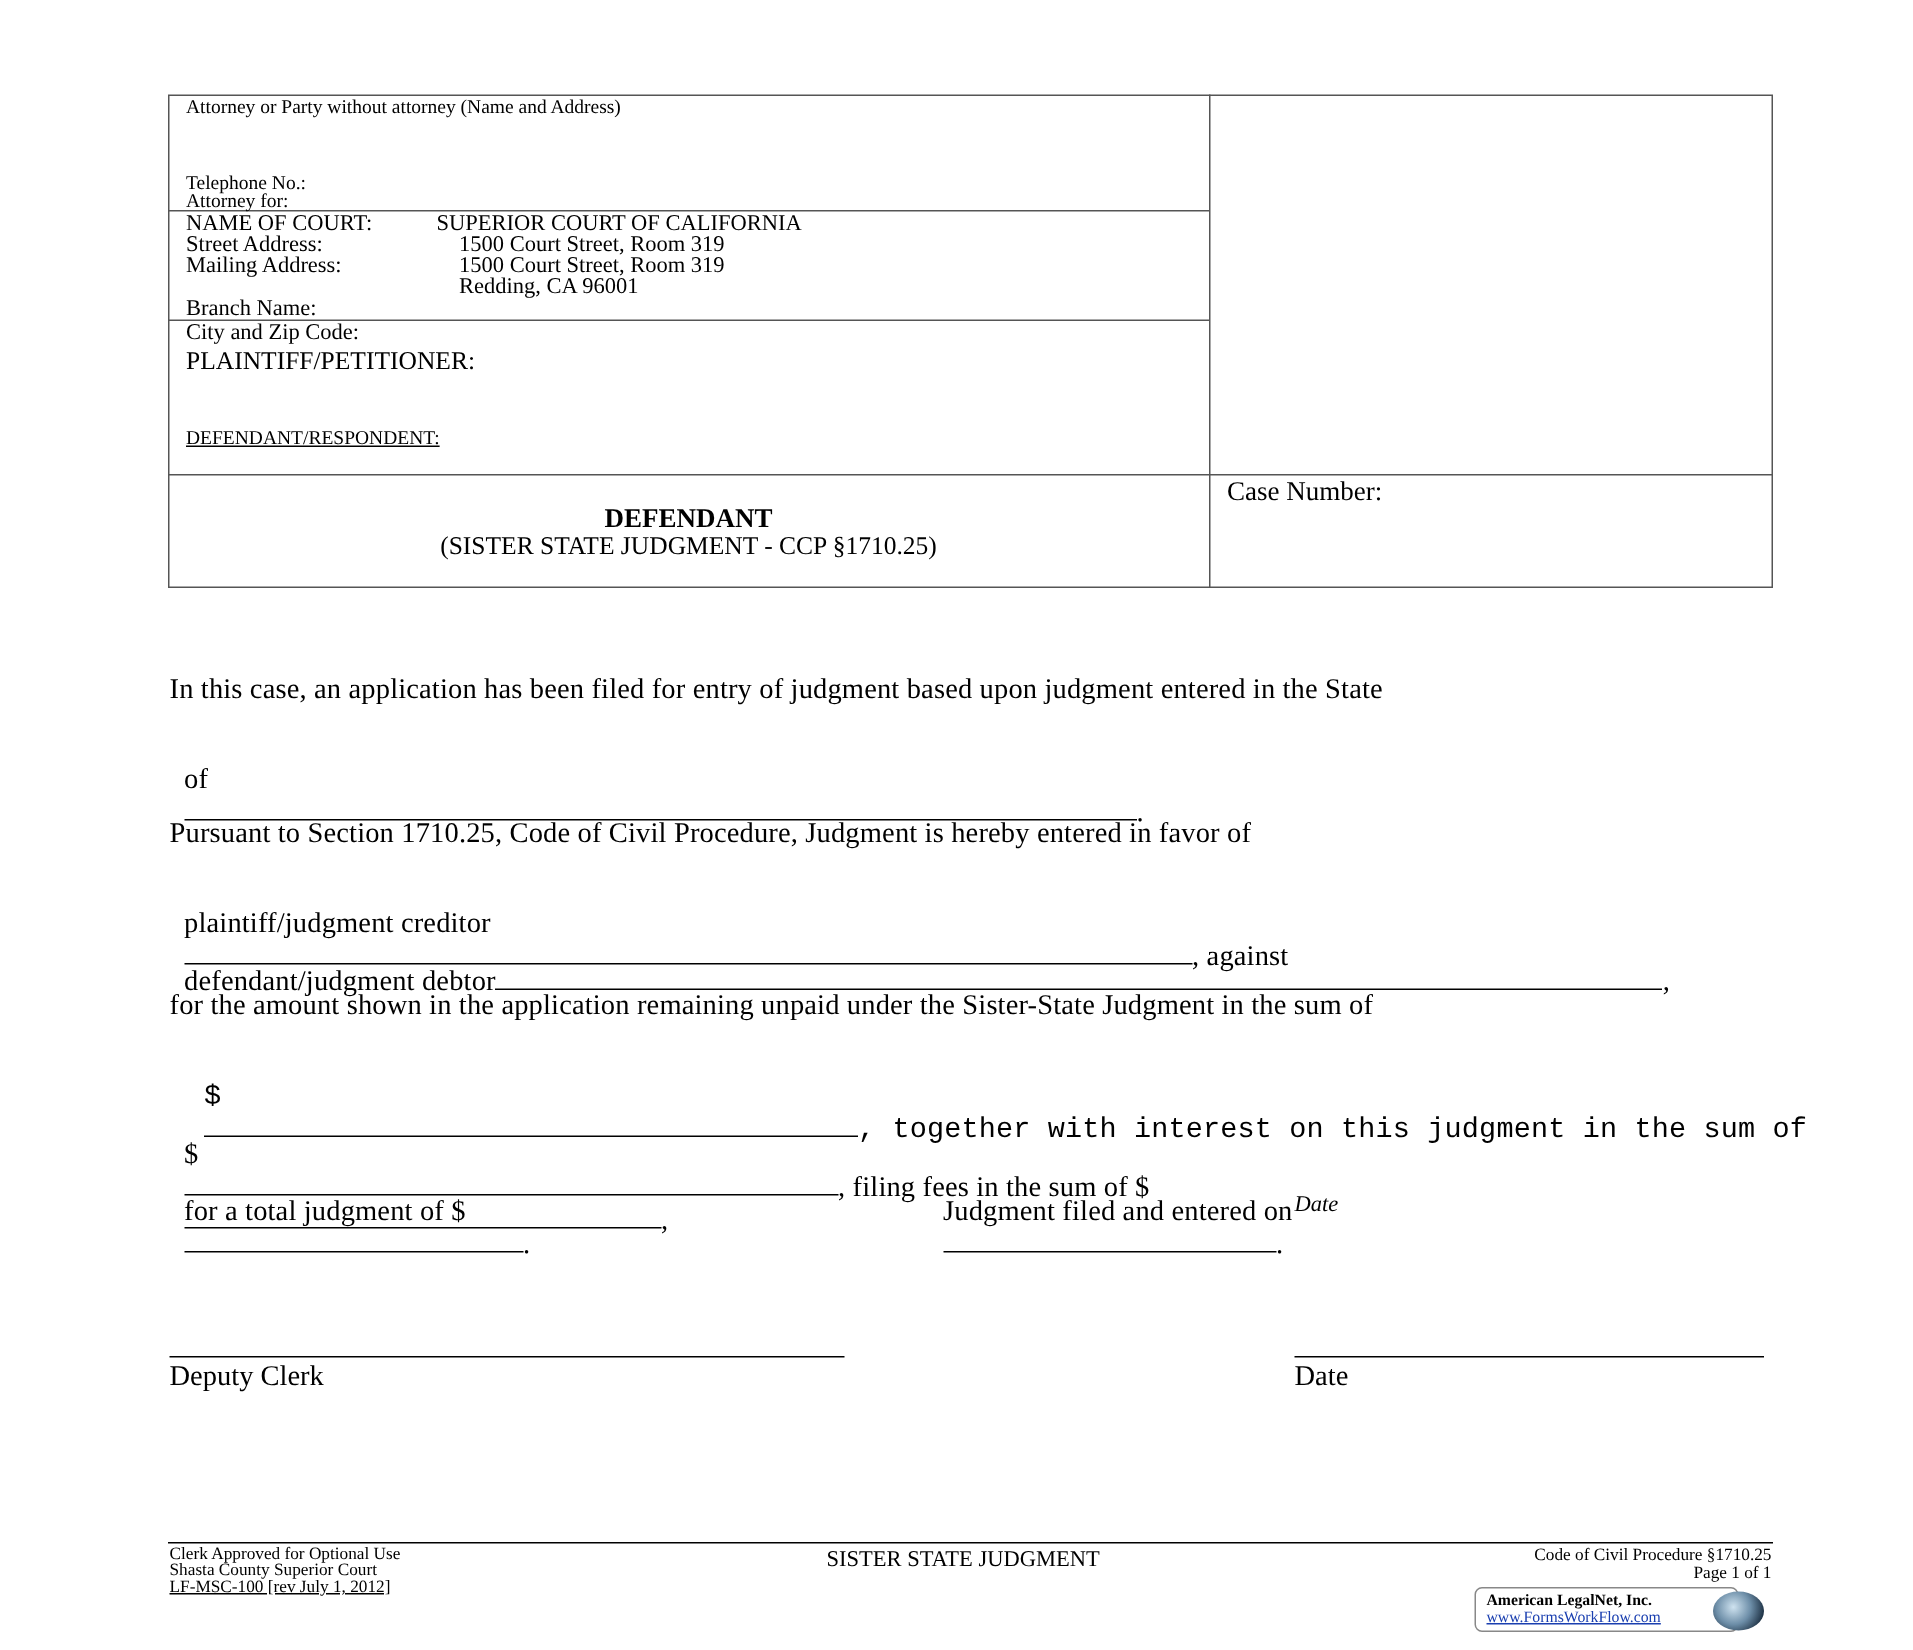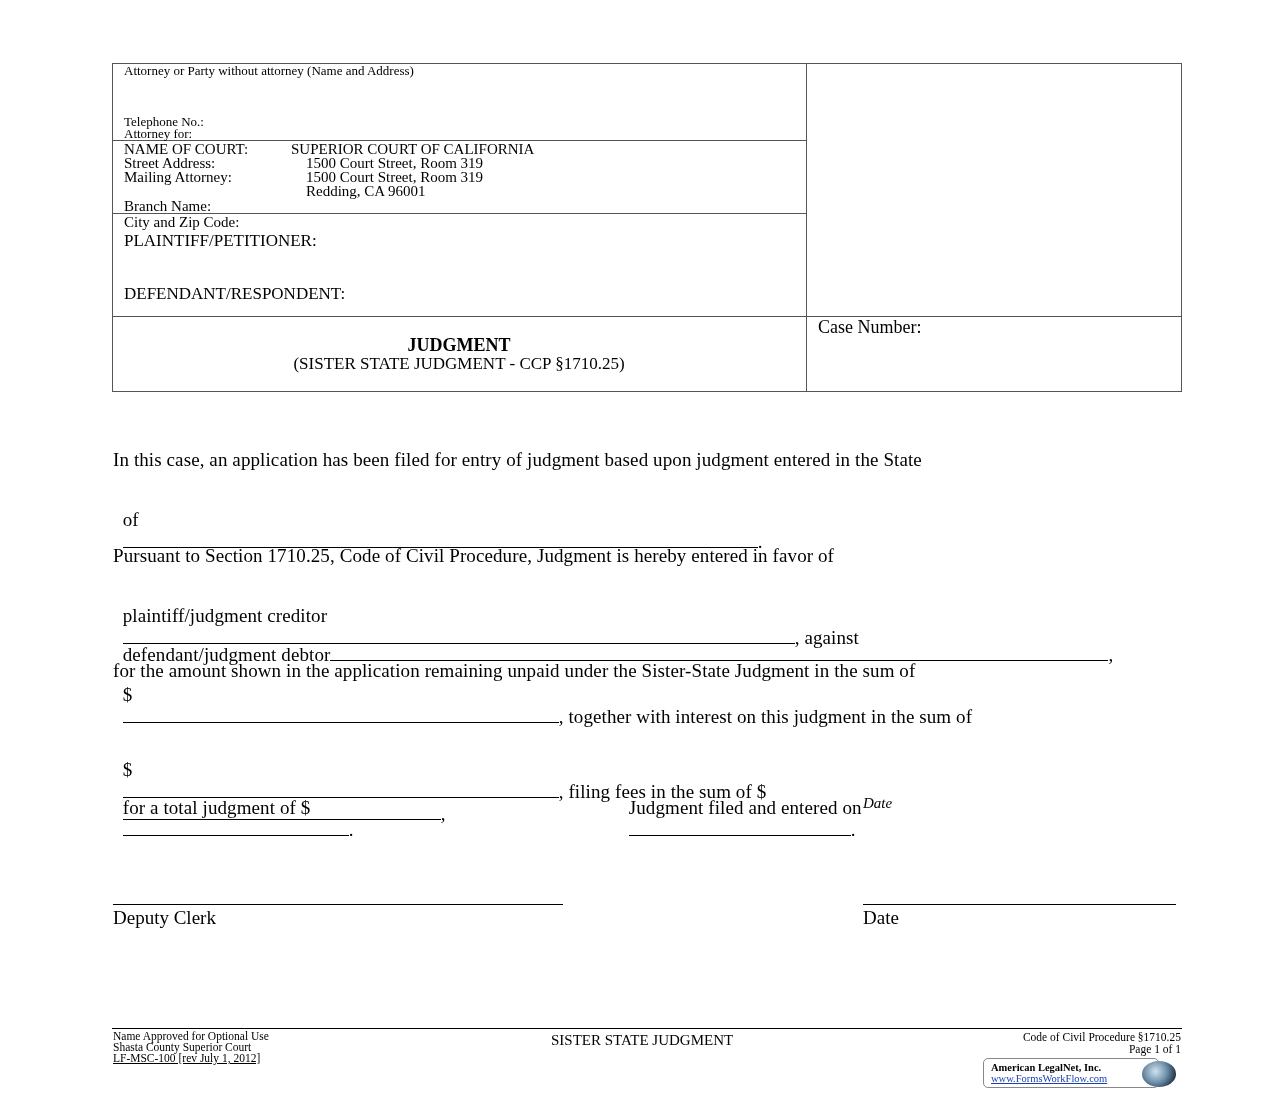--- a/index.html
+++ b/index.html
@@ -28,30 +28,30 @@
 <div class="hline" style="left:112px; top:316px; width:1070px;"></div>
 
 <div class="abs small" style="left:124px; top:64px;">Attorney or Party without attorney (Name and Address)</div>
 <div class="abs small" style="left:124px; top:115px;">Telephone No.:</div>
 <div class="abs small" style="left:124px; top:127px;">Attorney for:</div>
 
 <div class="abs med" style="left:124px; top:141px; font-size:15px;">NAME OF COURT:</div>
 <div class="abs med" style="left:291px; top:141px; font-size:15px;text-align:right;">SUPERIOR COURT OF CALIFORNIA</div>
 <div class="abs med" style="left:124px; top:155px; font-size:15px;">Street Address:</div>
 <div class="abs med" style="left:306px; top:155px; font-size:15px;">1500 Court Street, Room 319</div>
-<div class="abs med" style="left:124px; top:169px; font-size:15px;">Mailing Attorney:</div>
+<div class="abs med" style="left:124px; top:169px; font-size:15px;">Mailing Address:</div>
 <div class="abs med" style="left:306px; top:169px; font-size:15px;">1500 Court Street, Room 319</div>
 <div class="abs med" style="left:124px; top:183px; font-size:15px;margin-top:31px;">City and Zip Code:</div>
 <div class="abs med" style="left:306px; top:183px; font-size:15px;">Redding, CA 96001</div>
 <div class="abs med" style="left:124px; top:198px; font-size:15px;">Branch Name:</div>
 
 <div class="abs" style="left:124px; top:231px; font-size:17px;">PLAINTIFF/PETITIONER:</div>
-<div class="abs" style="left:124px; top:284px; font-size:17px;">DEFENDANT/RESPONDENT:</div>
+<div class="abs" style="left:124px; top:284px; font-size:13px;text-decoration:underline;">DEFENDANT/RESPONDENT:</div>
 
-<div class="abs" style="left:112px; width:694px; top:335px; text-align:center; font-size:18px; font-weight:bold;">JUDGMENT</div>
+<div class="abs" style="left:112px; width:694px; top:335px; text-align:center; font-size:18px; font-weight:bold;">DEFENDANT</div>
 <div class="abs" style="left:112px; width:694px; top:354px; text-align:center; font-size:17px;">(SISTER STATE JUDGMENT - CCP §1710.25)</div>
 
 <div class="abs" style="left:818px; top:317px; font-size:18px;">Case Number:</div>
 <div class="abs" style="left:818px; top:340px; width:350px; height:45px;"></div>
 <div class="abs" style="left:808px; top:64px; width:372px; height:250px;"></div>
 
 <div class="abs body-text" style="left:113px; top:449px;">In this case, an application has been filed for entry of judgment based upon judgment entered in the State</div>
 
 <div class="abs body-text" style="left:113px; top:487px;">
   <span>of</span>
@@ -64,21 +64,21 @@
   <span>plaintiff/judgment creditor</span>
   <span class="blank" style="width:672px;"></span><span>, against</span>
 </div>
 
 <div class="abs body-text" style="left:113px; top:622px;">
   <span>defendant/judgment debtor</span><span class="blank" style="width:778px;"></span><span>,</span>
 </div>
 
 <div class="abs body-text" style="left:113px; top:660px;">for the amount shown in the application remaining unpaid under the Sister-State Judgment in the sum of</div>
 
-<div class="abs body-text" style="left:113px; top:662px;">
+<div class="abs body-text" style="left:113px; top:698px;font-family:Liberation Mono, monospace;">
   <span>$</span>
   <span class="blank" style="width:436px;"></span><span>, together with interest on this judgment in the sum of</span>
 </div>
 
 <div class="abs body-text" style="left:113px; top:737px;">
   <span>$</span>
   <span class="blank" style="width:436px;"></span><span>, filing fees in the sum of $</span>
   <span class="blank" style="width:318px;"></span><span>,</span>
 </div>
 
@@ -91,21 +91,21 @@
   <span class="blank" style="width:222px;"></span><span>.</span>
 </div>
 <div class="abs" style="left:863px; top:795px; font-size:15px; font-style:italic;">Date</div>
 
 <div class="abs" style="left:113px; top:903px; width:450px; border-bottom:1px solid #000; height:1px;"></div>
 <div class="abs" style="left:113px; top:907px; font-size:19px;">Deputy Clerk</div>
 <div class="abs" style="left:863px; top:903px; width:313px; border-bottom:1px solid #000; height:1px;"></div>
 <div class="abs" style="left:863px; top:907px; font-size:19px;">Date</div>
 
 <div class="hline" style="left:112px; top:1028px; width:1070px; background:#000;"></div>
-<div class="abs" style="left:113px; top:1031px; font-size:11.5px; line-height:11px;">Name Approved for Optional Use</div>
+<div class="abs" style="left:113px; top:1031px; font-size:11.5px; line-height:11px;">Clerk Approved for Optional Use</div>
 <div class="abs" style="left:113px; top:1042px; font-size:11.5px; line-height:11px;">Shasta County Superior Court</div>
 <div class="abs" style="left:113px; top:1053px; font-size:11.5px; line-height:11px;text-decoration:underline;">LF-MSC-100 [rev July 1, 2012]</div>
 <div class="abs" style="left:551px; top:1032px; font-size:15px; font-weight:normal;">SISTER STATE JUDGMENT</div>
 <div class="abs" style="right:94px; top:1031px; font-size:11.5px; text-align:left;">Code of Civil Procedure §1710.25</div>
 <div class="abs" style="right:94px; top:1043px; font-size:11.5px; text-align:right;">Page 1 of 1</div>
 
 <div class="logo-box" style="left:983px; top:1058px; width:176px; height:30px;">
   <div class="abs" style="left:7px; top:3px; font-size:10.5px; font-weight:bold;">American LegalNet, Inc.</div>
   <div class="abs link" style="left:7px; top:14px; font-size:10.5px;">www.FormsWorkFlow.com</div>
   <div class="globe" style="left:158px; top:2px;"></div>

